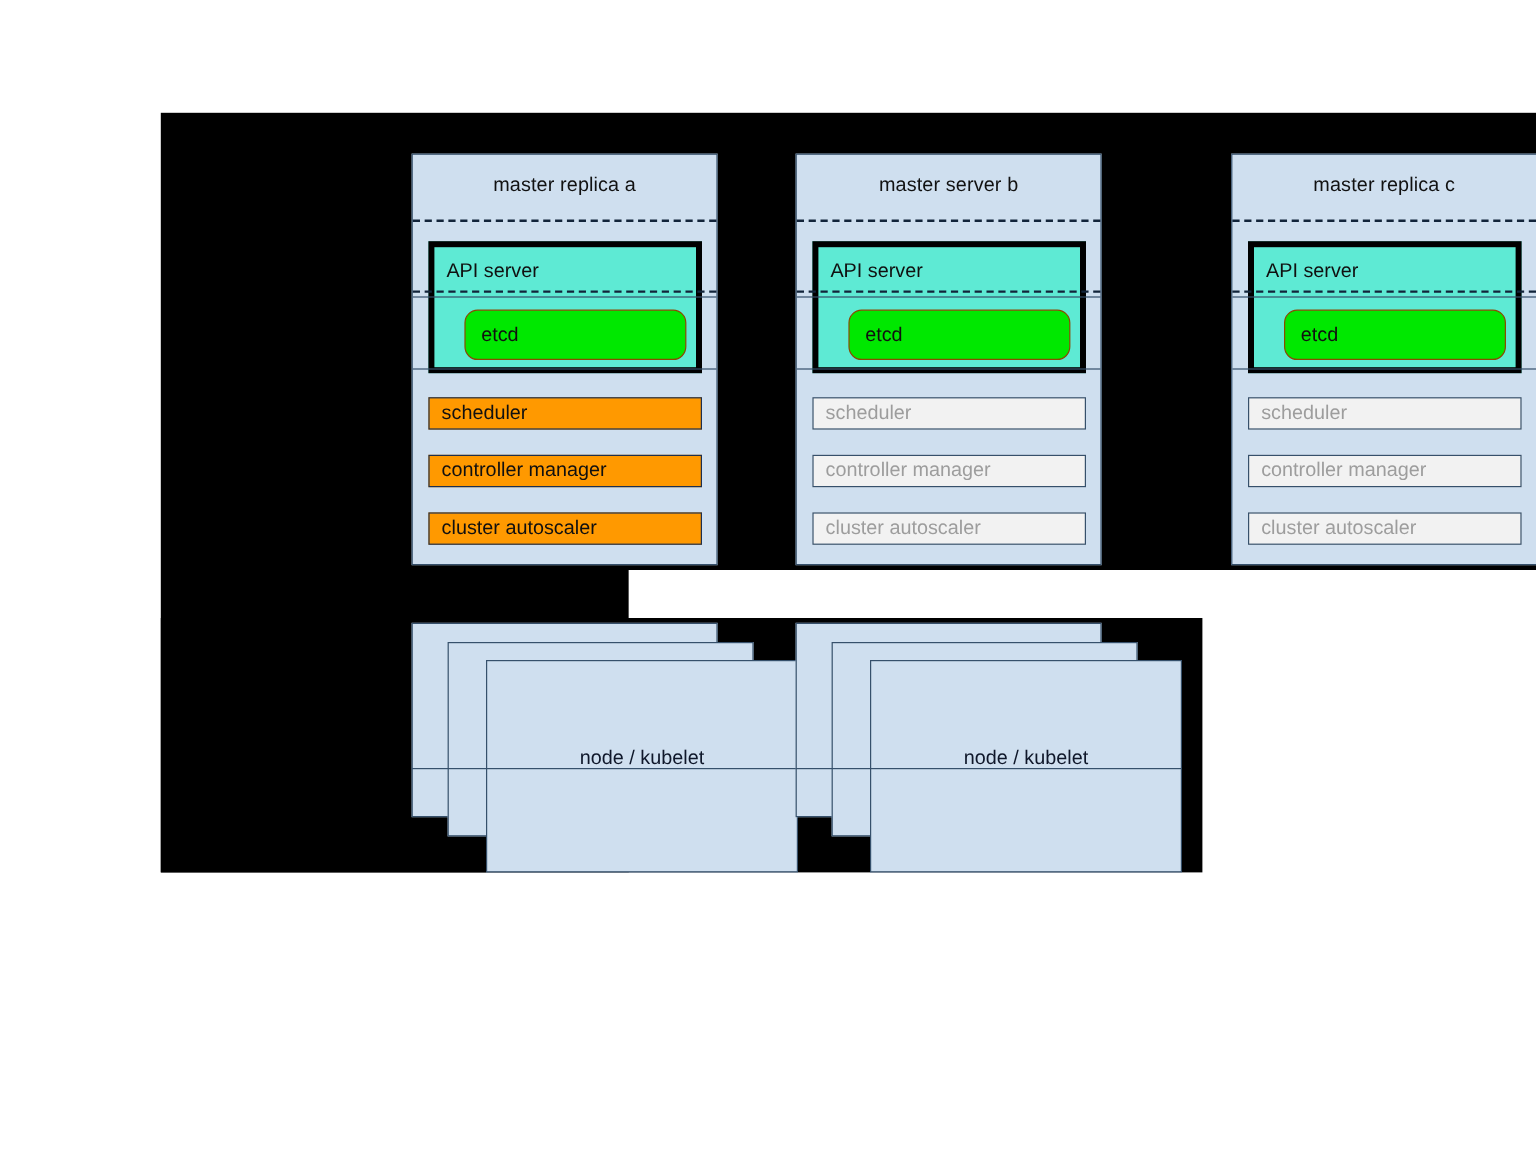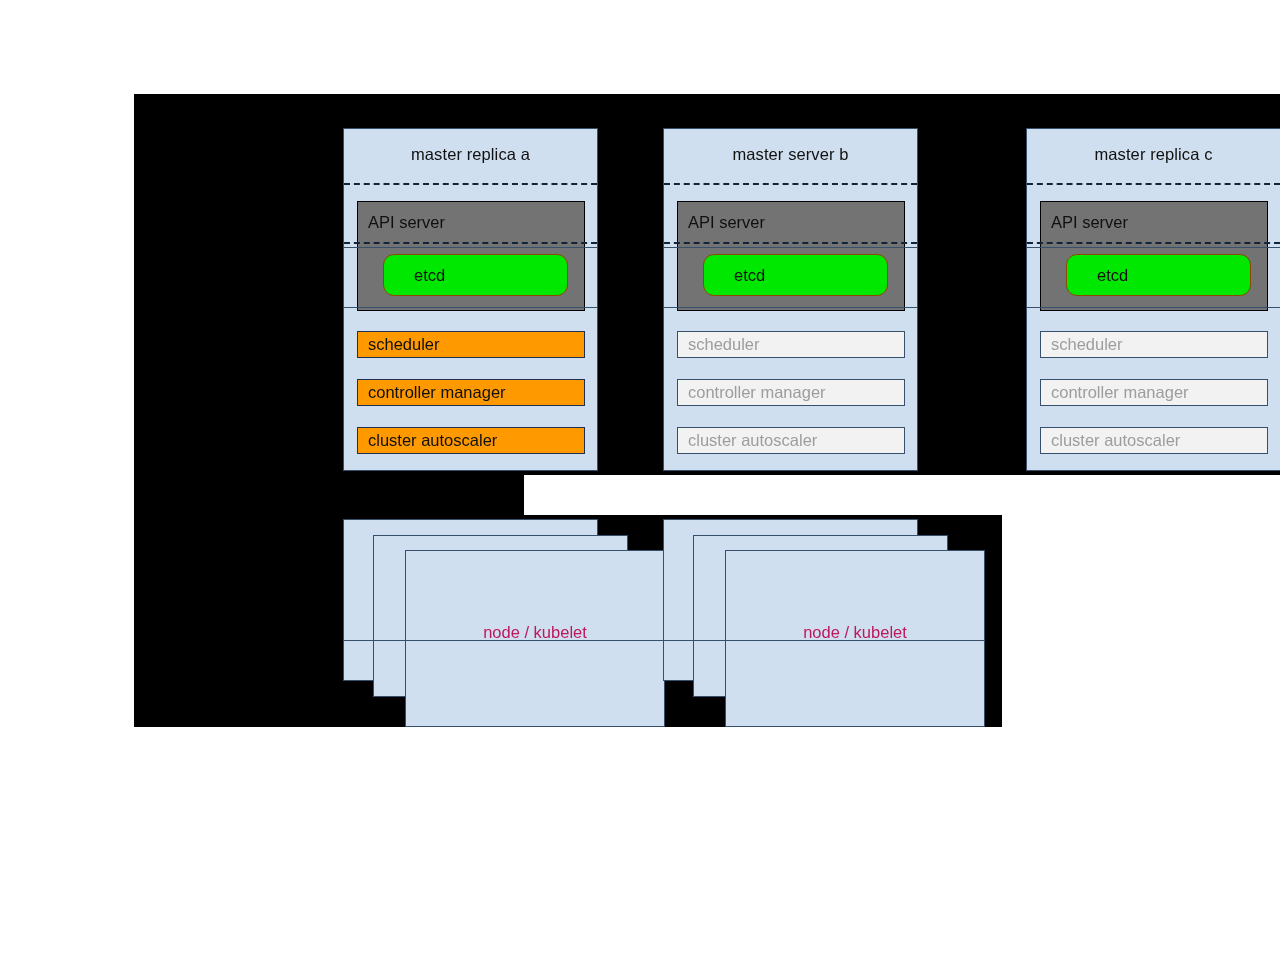--- a/index.html
+++ b/index.html
@@ -20,33 +20,33 @@
   .dashed-sep{position:absolute;left:0;right:0;border-top:2px dashed #12243a;}
   .solid-sep{position:absolute;left:0;right:0;border-top:1px solid #36506b;}
 
   
   .comp{position:absolute;box-sizing:border-box;display:flex;align-items:center;
         font-size:16.5px;padding-left:10px;}
   .comp.active{background:#ff9900;border:1px solid #1d3050;color:#101010;}
   .comp.idle{background:#f2f2f2;border:1px solid #36506b;color:#9d9d9d;}
 
   
-  .apiserver{position:absolute;box-sizing:border-box;background:#737373;
-             border:1px solid #000000;}
+  .apiserver{position:absolute;box-sizing:border-box;background:#5eead4;
+             border:5px solid #000000;}
   .apiserver-label{position:absolute;left:10px;top:11px;font-size:16.5px;color:#101010;}
 
   .etcd{position:absolute;box-sizing:border-box;background:#00e800;
         border:1.5px solid #8a4a00;border-radius:11px;display:flex;
-        align-items:center;padding-left:30px;font-size:16.5px;color:#101010;}
+        align-items:center;padding-left:13px;font-size:16.5px;color:#101010;}
 
   
   .nodebox{position:absolute;box-sizing:border-box;background:#cfdfef;
            border:1px solid #36506b;}
   .node-label{position:absolute;left:0;right:0;top:72px;text-align:center;
-              font-size:16.5px;color:#be185d;}
+              font-size:16.5px;color:#0f172a;}
   .hline{position:absolute;border-top:1px solid #36506b;}
 </style>
 </head>
 <body>
 
 <div id="canvas">
 
   <div class="blk" style="left:120px;top:94px;width:1152px;height:381px;"></div>
   <div class="blk" style="left:120px;top:475px;width:390px;height:252px;"></div>
   <div class="blk" style="left:120px;top:515px;width:868px;height:212px;"></div>

